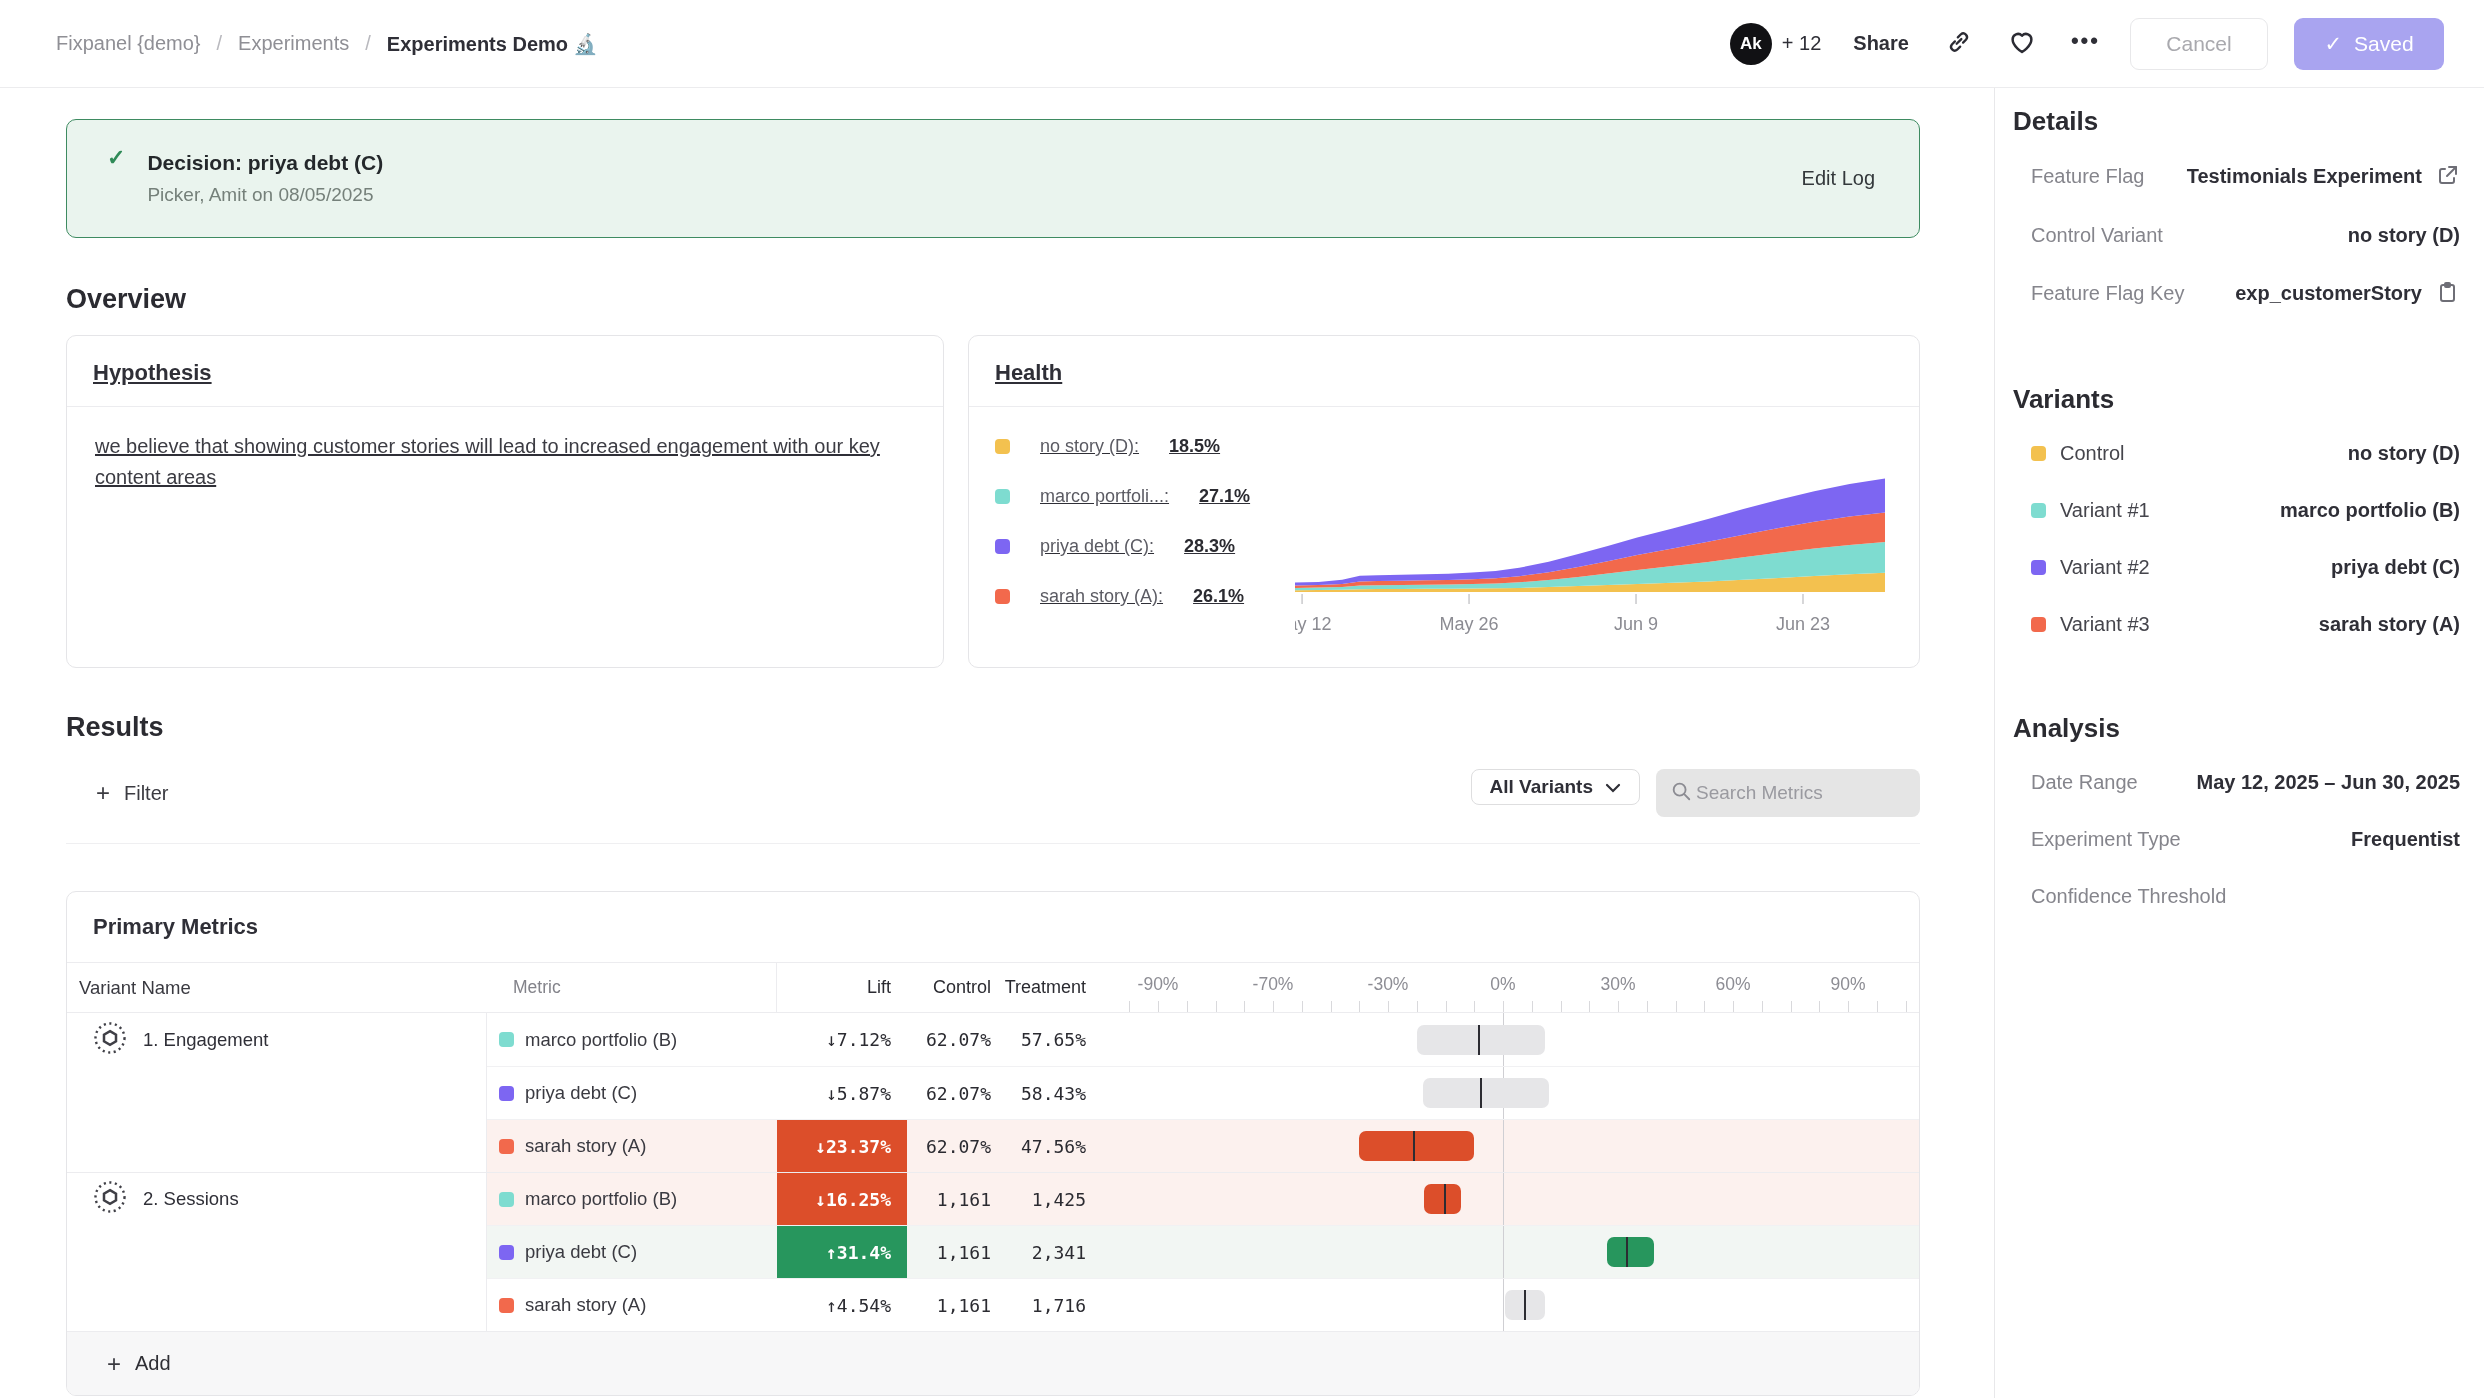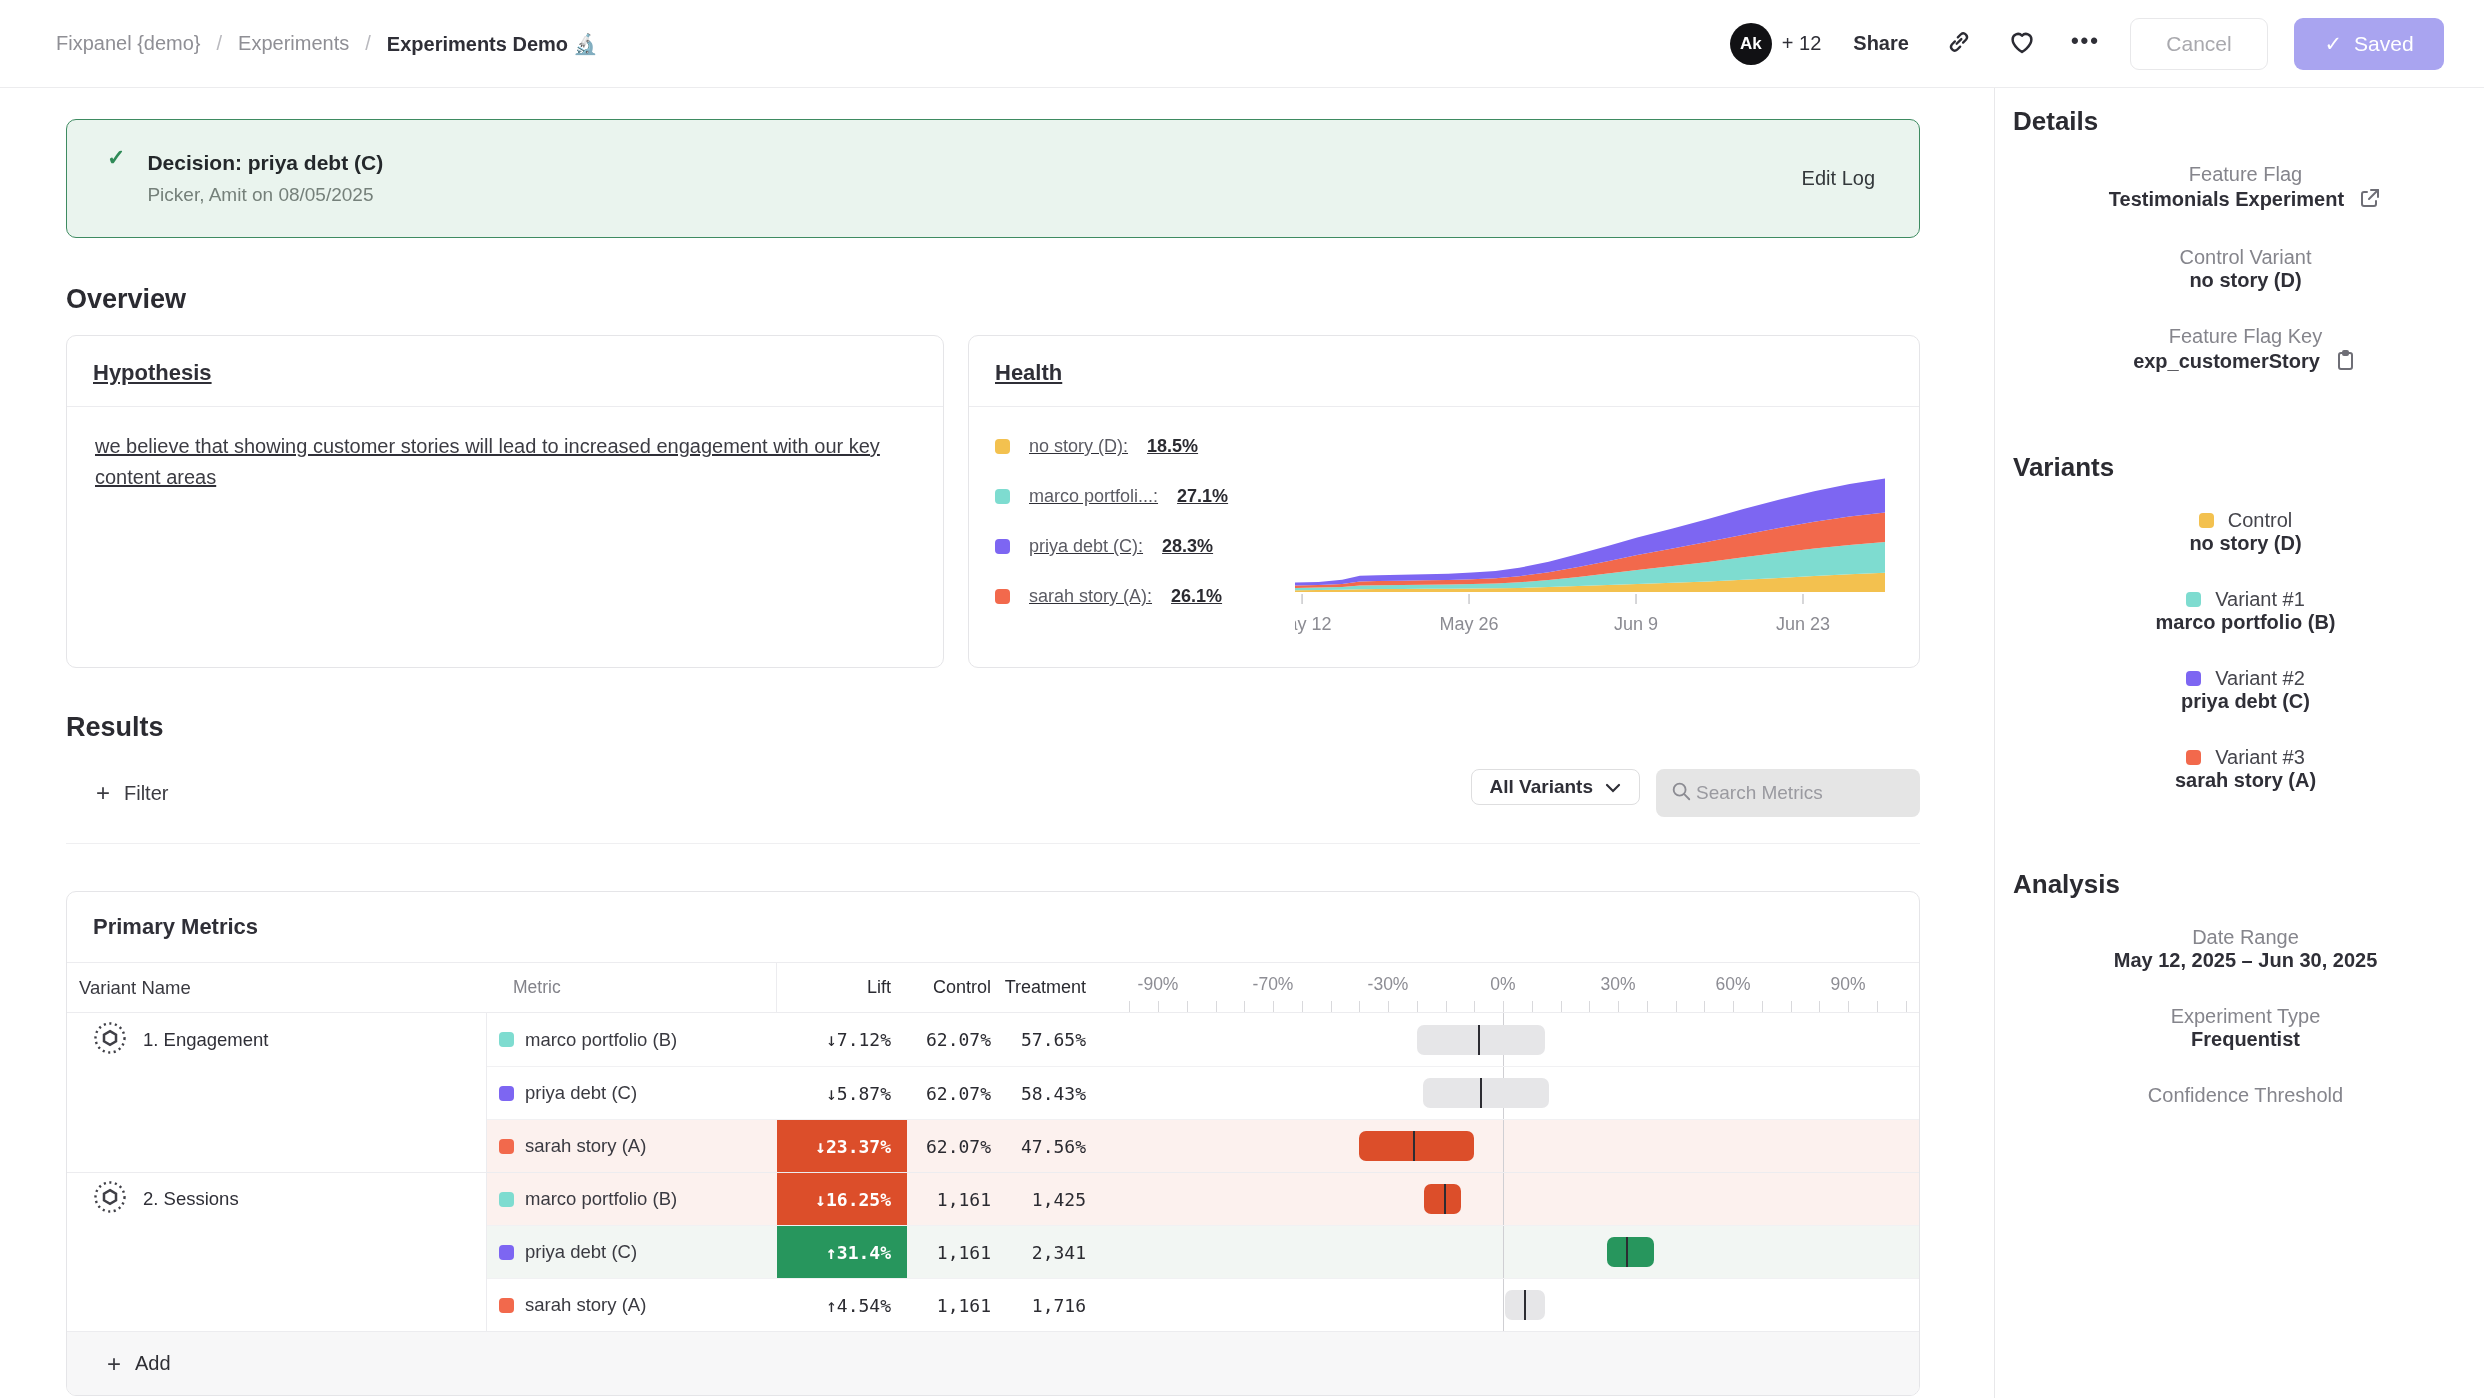--- a/index.html
+++ b/index.html
@@ -50,21 +50,21 @@
 
   
   .cards-row { display:flex; gap:24px; margin-top:20px;text-decoration:underline; }
   .card { border:1px solid #e5e5e8; border-radius:10px; background:#fff; }
   .card-h { padding:24px 26px 20px 26px; font-size:22px; font-weight:bold; border-bottom:1px solid #ececef; }
   .hypothesis-card { width:916px; height:333px; }
   .hypothesis-body { padding:24px 28px; font-size:20px; line-height:1.55; color:#3c3c43; max-width:880px; }
   .health-card { flex:1; height:333px; }
   .health-body { display:flex; padding:16px 24px 8px 26px; }
   .legend { width:300px; }
-  .legend-item { display:flex; align-items:center; gap:19px; margin:13px 0 29px 0; font-size:18px; }
+  .legend-item { display:flex; align-items:center; gap:30px; margin:13px 0 29px 0; font-size:18px; }
   .legend-dot { width:15px; height:15px; border-radius:4px; flex:0 0 auto; }
   .legend-name { color:#5b5b63; }
   .legend-val { color:#2b2b31; font-weight:bold; }
   .health-chart-wrap { flex:1; display:flex; align-items:flex-end; justify-content:flex-end; }
 
   
   .toolbar { margin-top:26px; display:flex; align-items:center; justify-content:space-between;
              padding-bottom:26px; border-bottom:1px solid #efeff1; }
   .filter-btn { display:flex; align-items:center; gap:14px; margin-left:24px; background:none; border:none;
                 font-family:inherit; font-size:20px; color:#3b3b41; cursor:pointer; }
@@ -104,21 +104,21 @@
   .ci-tick { position:absolute; top:50%; transform:translateY(-50%); width:2px; height:30px; background:#2c2c32; }
   .axis-label { position:absolute; top:11px; transform:translateX(-50%); color:#8d8d94; font-size:17.5px; }
   .ruler-tick { position:absolute; bottom:-1px; width:1px; height:12px; background:#d9d9dc; }
   .add-row { height:64px; background:#f7f7f8; border-top:1px solid #ececef; display:flex; align-items:center;
              gap:14px; padding-left:40px; font-size:20px; color:#2f2f35; cursor:pointer; }
 
   
   .sb-h { font-size:26px; font-weight:bold; color:#2b2b31; margin:0 0 0 4px; }
   .sb-group { margin-bottom:10px; }
   .sb-rows { margin-top:26px; }
-  .sb-row { display:flex; align-items:center; justify-content:space-between; margin:0 2px 33px 22px; min-height:24px;flex-direction:column; }
+  .sb-row { display:flex; align-items:center; justify-content:space-between; margin:0 2px 33px 22px; min-height:24px; }
   .sb-label { font-size:20px; color:#85858c; }
   .sb-left { display:flex; align-items:center; gap:14px; }
   .sb-variant-label { font-size:20px; color:#45454c; }
   .sb-val-wrap { display:flex; align-items:center; gap:14px; }
   .sb-value { font-size:20px; font-weight:bold; color:#2f2f37; text-align:right; }
   .sb-dot { width:15px; height:15px; border-radius:4px; }
   .sb-gap { height:44px; }
   .sb-icon { display:flex; align-items:center; background:none; border:none; padding:0; cursor:pointer; }
 </style>
 </head>

